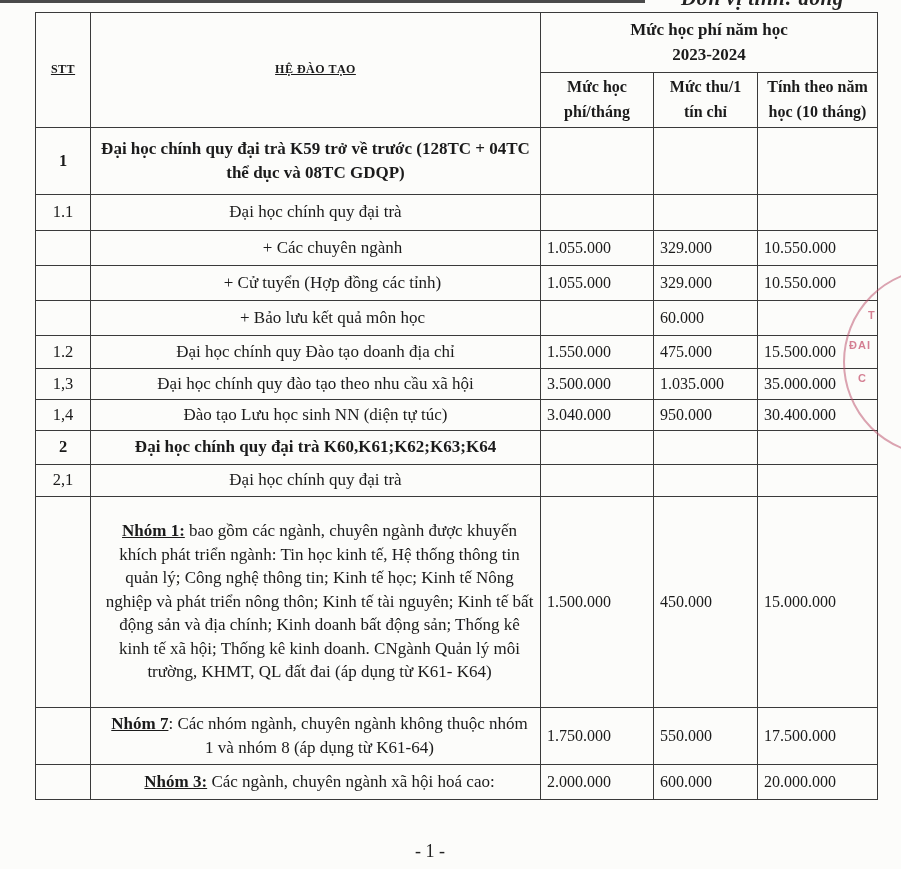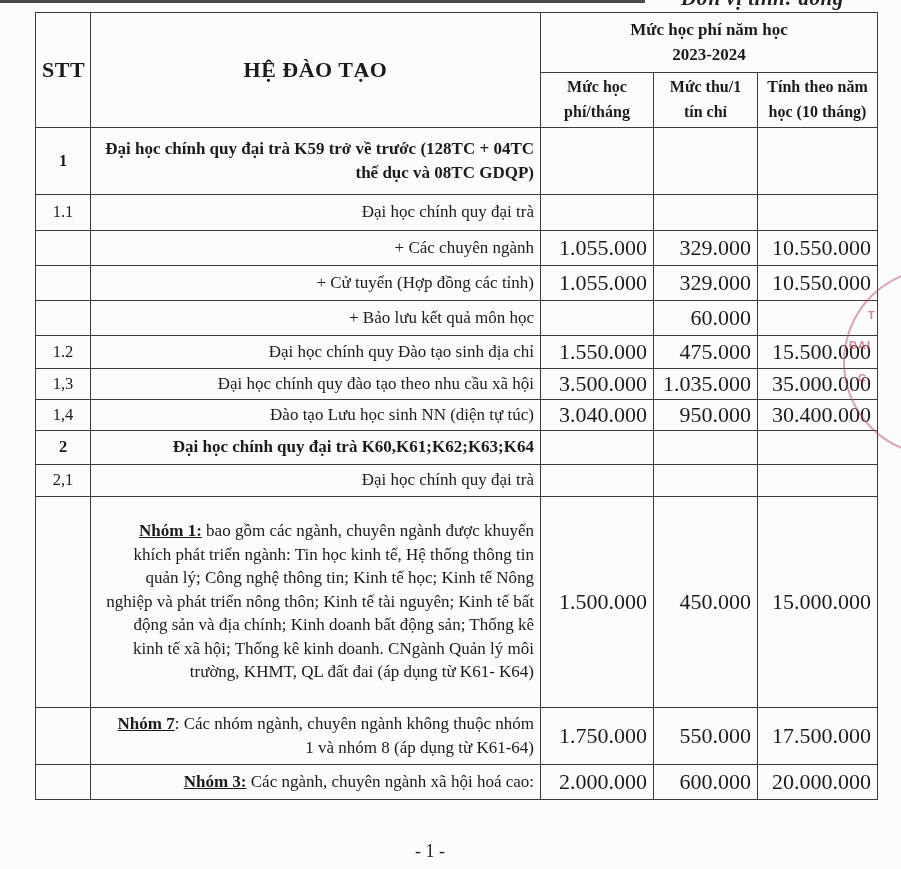--- a/index.html
+++ b/index.html
@@ -44,24 +44,24 @@
     font-size: 17px;
   }
   table.fee-table th, table.fee-table td {
     border: 1.6px solid #3a3a3a;
     padding: 2px 6px;
     vertical-align: middle;
     overflow: hidden;
   }
   th.group-head { font-weight: bold; font-size: 17px; line-height: 1.45; margin-top: 13px; }
   th.sub-head   { font-weight: bold; font-size: 16px; line-height: 1.55; }
-  th.stt-head, th.prog-head { font-weight: bold; font-size: 22px; letter-spacing: .5px; }
+  th.stt-head, th.prog-head { font-weight: bold; font-size: 12px; letter-spacing: .5px; text-decoration: underline; }
   td.stt   { text-align: center; font-size: 16.5px; }
-  td.prog  { text-align: right; padding-left: 12px; line-height: 23.5px; }
-  td.num   { text-align: right; padding-right: 12px; font-size: 22px; }
+  td.prog  { text-align: center; padding-left: 12px; line-height: 23.5px; }
+  td.num   { text-align: left; padding-right: 12px; font-size: 16px; }
   tr.bold-row td { font-weight: bold; }
   td.prog.indent { padding-left: 40px; }
   td.prog.group-label { padding-left: 14px; }
   .prefix-underline {
     font-weight: bold;
     text-decoration: underline;
   }
   
   .stamp {
     position: absolute;
@@ -156,21 +156,21 @@
         </tr>
         <tr style="height:35px">
           <td class="stt"></td>
           <td class="prog indent"><span class="prefix-underline"></span><span>+ Bảo lưu kết quả môn học</span></td>
           <td class="num"></td>
           <td class="num">60.000</td>
           <td class="num"></td>
         </tr>
         <tr style="height:33px">
           <td class="stt">1.2</td>
-          <td class="prog"><span class="prefix-underline"></span><span>Đại học chính quy Đào tạo sinh địa chỉ</span></td>
+          <td class="prog"><span class="prefix-underline"></span><span>Đại học chính quy Đào tạo doanh địa chỉ</span></td>
           <td class="num">1.550.000</td>
           <td class="num">475.000</td>
           <td class="num">15.500.000</td>
         </tr>
         <tr style="height:31px">
           <td class="stt">1,3</td>
           <td class="prog"><span class="prefix-underline"></span><span>Đại học chính quy đào tạo theo nhu cầu xã hội</span></td>
           <td class="num">3.500.000</td>
           <td class="num">1.035.000</td>
           <td class="num">35.000.000</td>

